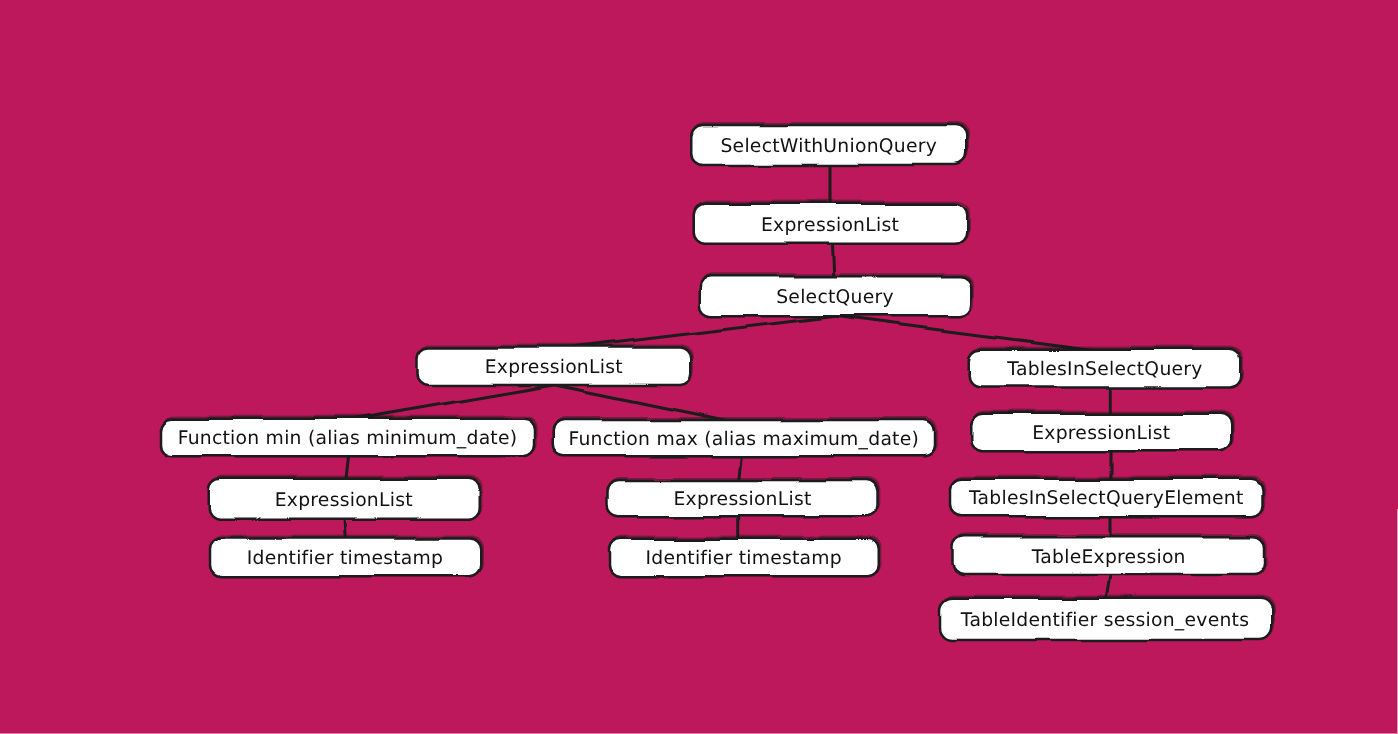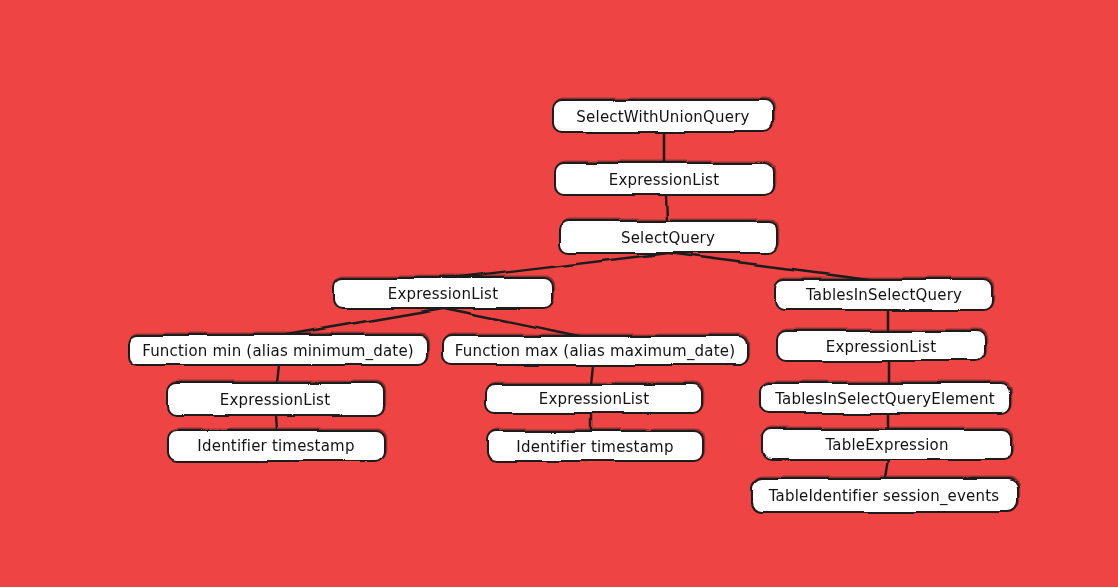--- a/index.html
+++ b/index.html
@@ -8,21 +8,21 @@
     width: 1118px;
     height: 587px;
     background: #ffffff;
     overflow: hidden;
     font-family: "DejaVu Sans", sans-serif;
   }
   .canvas {
     position: relative;
     width: 1118px;
     height: 587px;
-    background: #ef4444;
+    background: #be185d;
   }
   svg { display: block; }
   .edge {
     stroke: #1b1b1b;
     stroke-width: 2.4;
     stroke-linecap: round;
     fill: none;
     filter: url(#rough);
   }
   .node-box {

